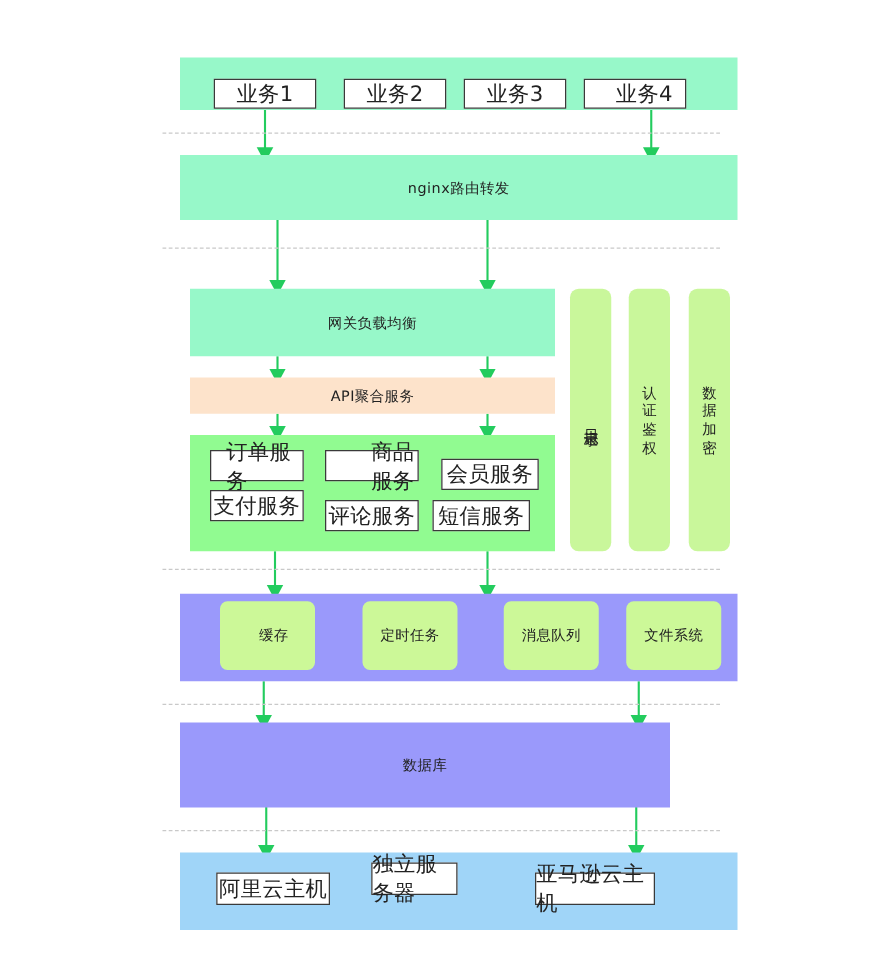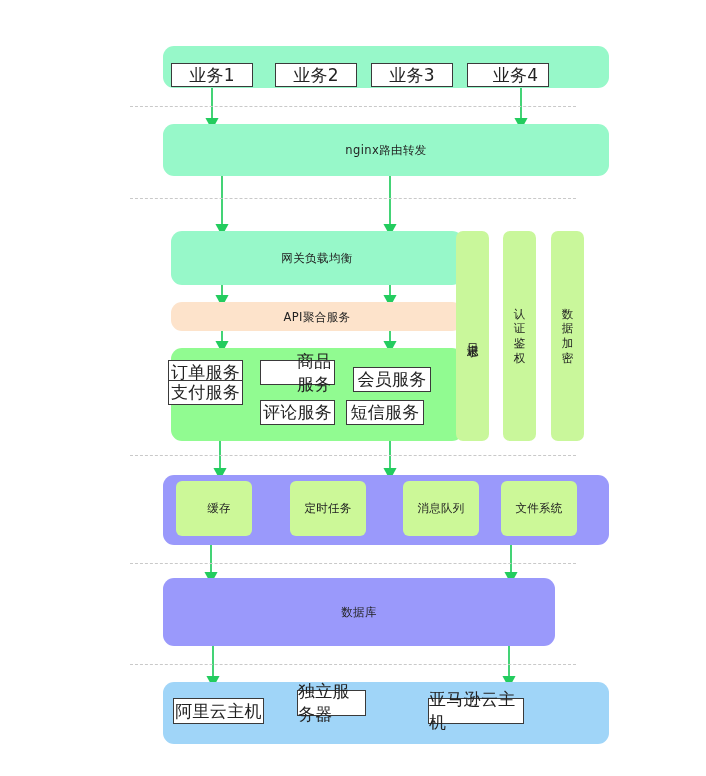--- a/index.html
+++ b/index.html
@@ -19,23 +19,22 @@
     position: absolute;
     left: 0;
     top: 0;
     width: 706px;
     height: 776px;
   }
 
   
   .band {
     position: absolute;
-    border-radius: 11px;
-    box-sizing: border-box;
-    margin-left: 19px;
+    border-radius: 0;
+    box-sizing: border-box;
   }
   .band-label {
     position: absolute;
     left: 0;
     right: 0;
     text-align: center;
     font-size: 11.5px;
     color: #222222;
     letter-spacing: 0.4px;
   }
@@ -165,25 +164,25 @@
   <div class="band" style="left:152px; top:231px; width:292px; height:54px; background:#97f8c9;">
     <div class="band-label" style="top:20px;">网关负载均衡</div>
   </div>
 
   <div class="band" style="left:152px; top:302px; width:292px; height:29px; background:#fde3cb;">
     <div class="band-label" style="top:8px;">API聚合服务</div>
   </div>
 
   <div class="band" style="left:152px; top:348px; width:292px; height:93px; background:#91fb91;"></div>
 
-  <div class="node" style="left:168px; top:360px; width:75px; height:25px;">订单服务</div>
+  <div class="node" style="left:168px; top:360px; width:75px; height:25px;padding-left:12px;">订单服务</div>
   <div class="node" style="left:260px; top:360px; width:75px; height:25px;padding-left:36px;">商品服务</div>
   <div class="node" style="left:353px; top:367px; width:78px; height:25px;">会员服务</div>
 
-  <div class="node" style="left:168px; top:380px; width:75px; height:25px;">支付服务</div>
+  <div class="node" style="left:168px; top:392px; width:75px; height:25px;">支付服务</div>
   <div class="node" style="left:260px; top:400px; width:75px; height:25px;">评论服务</div>
   <div class="node" style="left:346px; top:400px; width:78px; height:25px;">短信服务</div>
 
   <div class="pillar" style="left:456px; top:231px; width:33px; height:210px; background:#c9f79b;">
     <span class="pillar-label">日志记录</span>
   </div>
   <div class="pillar" style="left:503px; top:231px; width:33px; height:210px; background:#c9f79b;">
     <span class="pillar-label two-col">认证鉴权</span>
   </div>
   <div class="pillar" style="left:551px; top:231px; width:33px; height:210px; background:#c9f79b;">

